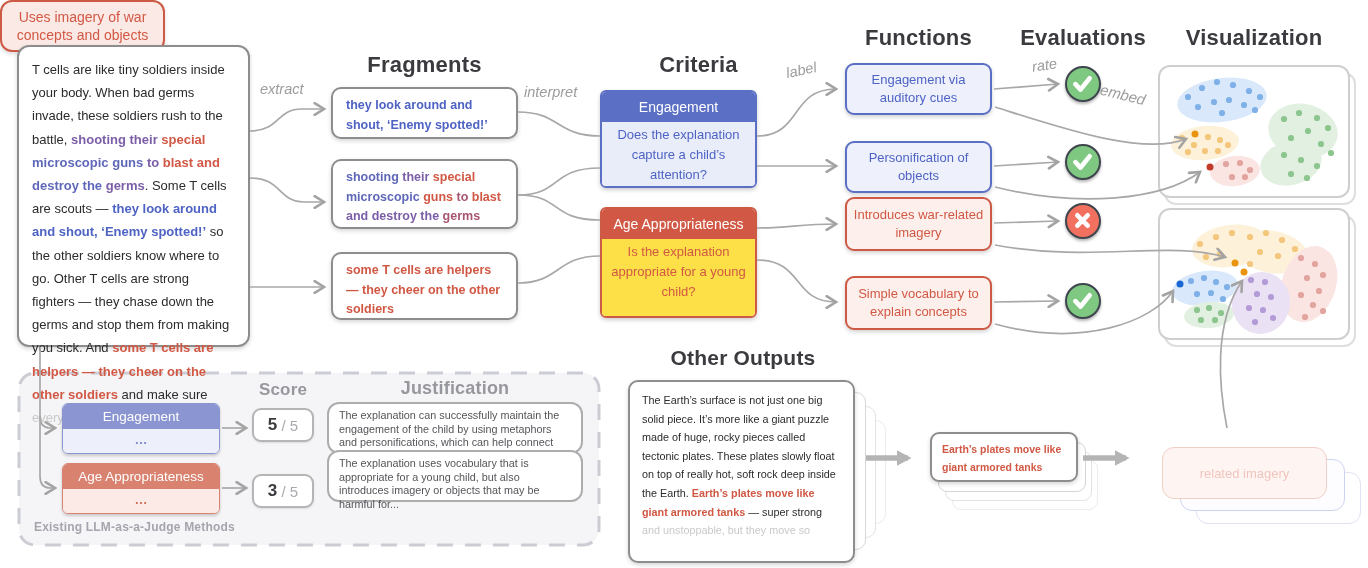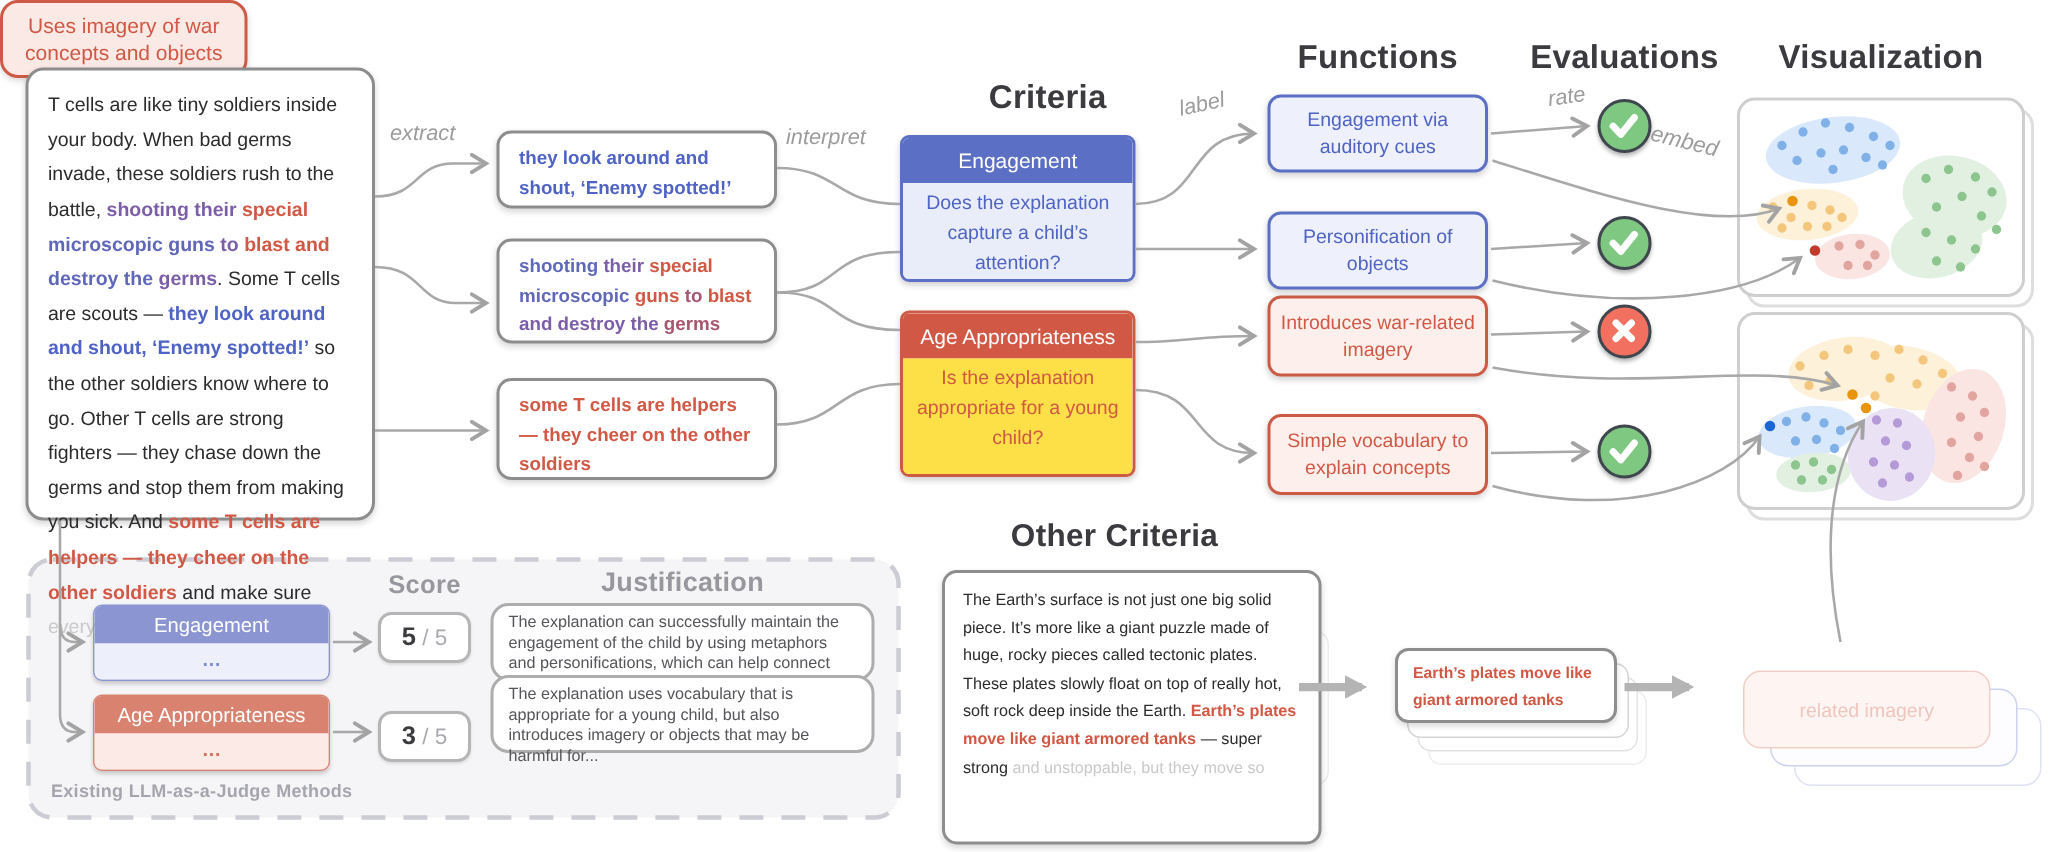--- a/index.html
+++ b/index.html
@@ -71,21 +71,21 @@
   #jbox1 .jbody{background:#fbeae6;color:#d3705c;}
   .chip{position:absolute;left:252px;width:62px;height:34px;background:#fff;border:2px solid #b5b5b5;
     border-radius:9px;display:flex;align-items:center;justify-content:center;z-index:2;
     font-size:15px;color:#a9a9af;white-space:pre;box-shadow:0 1px 2px rgba(0,0,0,.1);}
   .chip .num{font-weight:800;color:#3c3c40;font-size:17px;}
   .just{position:absolute;left:327px;width:256px;height:52px;background:#fff;border:2px solid #adadad;
     border-radius:12px;padding:5px 10px;font-size:10.8px;line-height:13.6px;color:#55555a;z-index:2;}
   #just0{top:402px;}
   #just1{top:450px;}
   
-  #oo-card{left:628px;top:380px;width:253px;height:183px;padding:9px 12px;font-size:10.8px;
+  #oo-card{left:628px;top:380px;width:227px;height:183px;padding:9px 12px;font-size:10.8px;
     line-height:18.6px;border-radius:10px;}
   
   #ef-card{left:930px;top:432px;width:148px;height:50px;padding:6px 10px;font-size:10.5px;
     line-height:18px;border-radius:9px;}
   
   #uses-card{left:1145px;top:430px;width:165px;height:52px;background:#fbe9e5;
     border:2.5px solid #cd5a45;border-radius:12px;color:#d15844;font-size:14px;line-height:18.5px;
     display:flex;align-items:center;justify-content:center;text-align:center;z-index:3;
     box-shadow:0 2px 4px rgba(0,0,0,.15);}
   .uses-ghost{position:absolute;width:165px;height:52px;border-radius:12px;z-index:2;
@@ -93,25 +93,26 @@
 </style>
 </head>
 <body>
 
 <div id="canvas">
 
   <svg id="bg-svg" class="layer" width="1368" height="568">
     <rect x="19" y="373" width="580" height="172" rx="16" fill="#f5f5f8" stroke="#cccdd4" stroke-width="3" stroke-dasharray="16 12"></rect>
   </svg>
 
+  <div class="h" style="left:331px;top:52px;width:187px;font-size:22px;">Fragments</div>
   <div class="h" style="left:620px;top:52px;width:157px;font-size:22px;">Criteria</div>
   <div class="h" style="left:840px;top:25px;width:157px;font-size:22px;">Functions</div>
   <div class="h" style="left:1005px;top:25px;width:156px;font-size:22px;">Evaluations</div>
   <div class="h" style="left:1158px;top:25px;width:192px;font-size:22px;">Visualization</div>
-  <div class="h" style="left:618px;top:346px;width:250px;font-size:21px;">Other Criteria</div>
+  <div class="h" style="left:618px;top:346px;width:250px;font-size:21px;">Other Outputs</div>
   <div class="h gray" style="left:244px;top:380px;width:78px;font-size:17px;">Score</div>
   <div class="h gray" style="left:327px;top:378px;width:256px;font-size:18px;">Justification</div>
   <div class="h gray" style="left:34px;top:520px;width:300px;font-size:12px;text-align:left;color:#a5a5ad;">Existing LLM-as-a-Judge Methods</div>
 
   <div class="lab" style="left:260px;top:81px;">extract</div>
   <div class="lab" style="left:524px;top:84px;">interpret</div>
   <div class="lab" style="left:786px;top:62px;transform:rotate(-12deg);">label</div>
   <div class="lab" style="left:1032px;top:57px;transform:rotate(-8deg);">rate</div>
   <div class="lab" style="left:1100px;top:86px;font-size:15px;transform:rotate(14deg);">embed</div>
 

